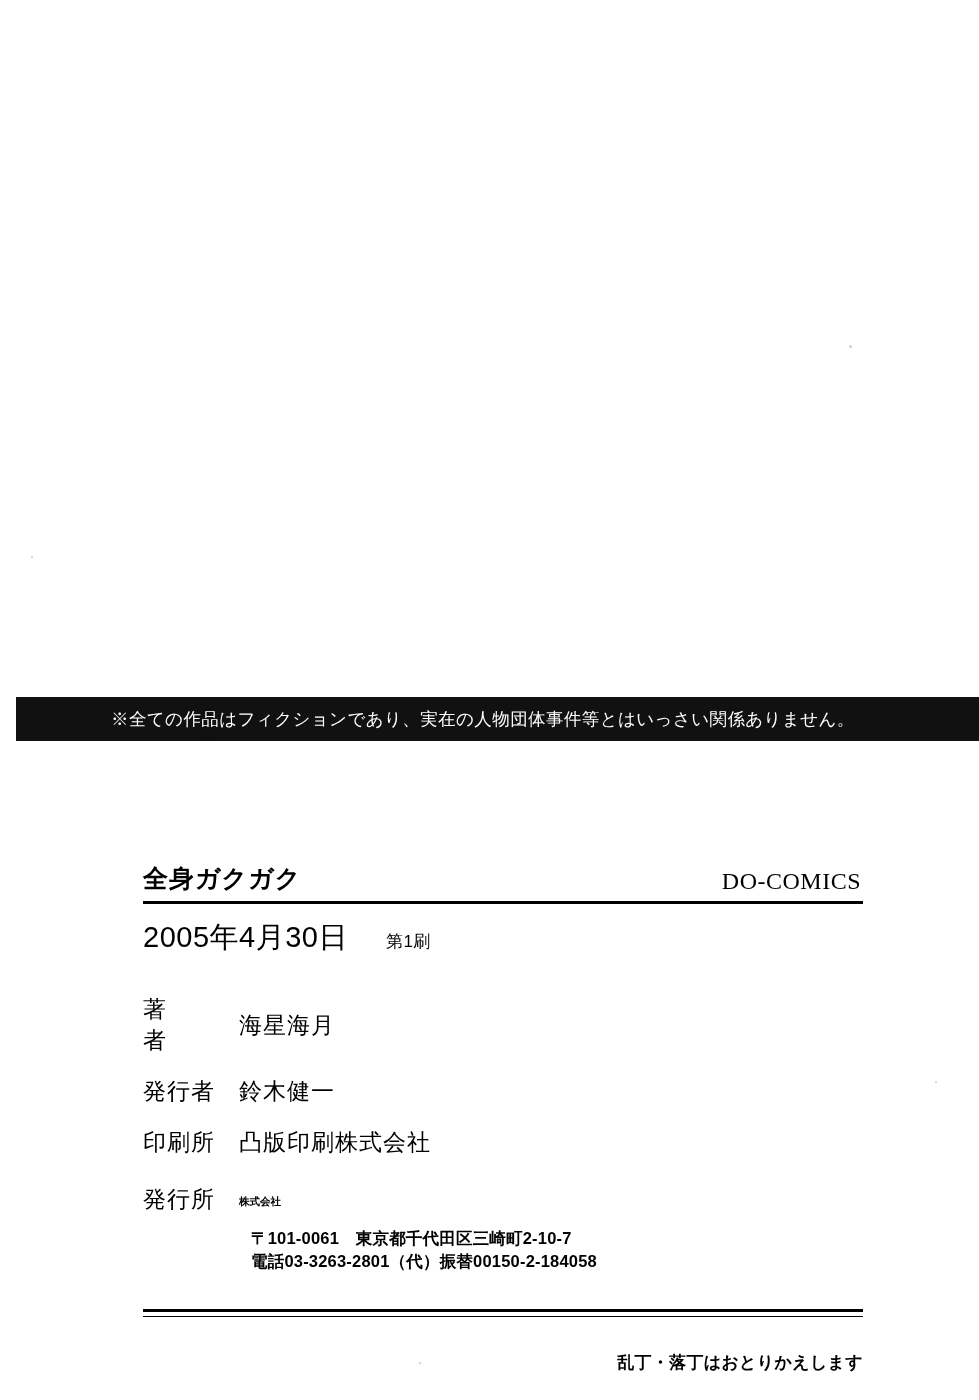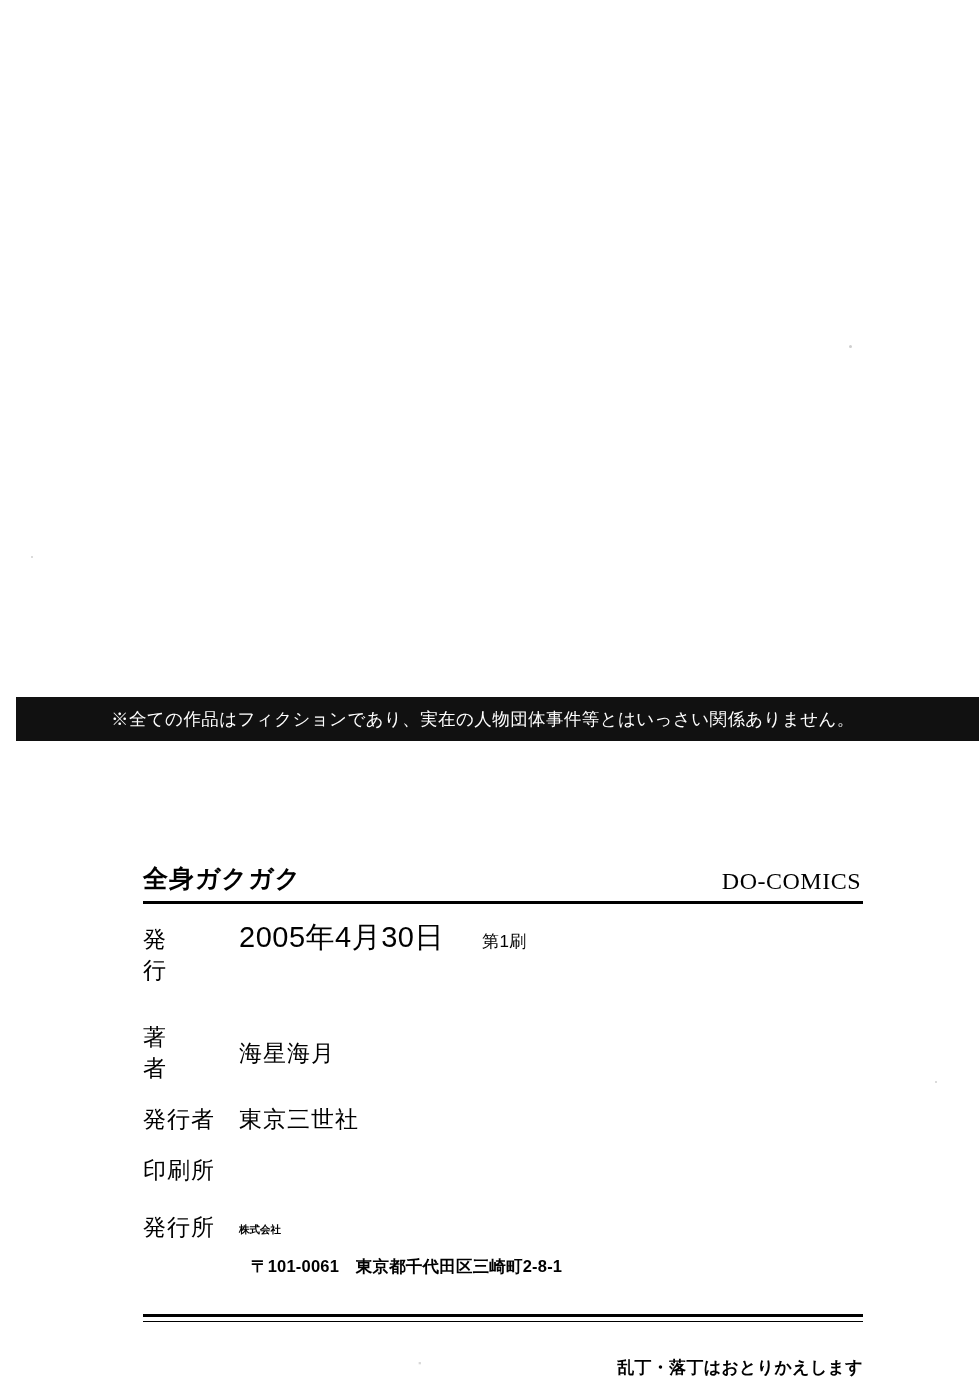--- a/index.html
+++ b/index.html
@@ -193,46 +193,47 @@
 
 <div class="colophon">
 
   <div class="title-row">
     <div class="book-title">全身ガクガク</div>
     <div class="imprint">DO-COMICS</div>
   </div>
   <div class="rule-thick"></div>
 
   <div class="pub-date-row">
-    <span class="label-2">発　行</span>
     <span class="date-val">2005年4月30日</span>
     <span class="edition">第1刷</span>
   </div>
 
   <div class="meta-rows">
     <div class="meta-row">
       <span class="label-2">著　者</span>
       <span class="val">海星海月</span>
     </div>
     <div class="meta-row">
       <span class="label-3">発行者</span>
-      <span class="val">東京三世社</span>
+      <span class="val">鈴木健一</span>
     </div>
     <div class="meta-row">
       <span class="label-3">印刷所</span>
+      <span class="val">凸版印刷株式会社</span>
     </div>
   </div>
 
   <div class="publisher-row">
     <span class="label-3">発行所</span>
     <span class="kk-mark">株式会社</span>
   </div>
 
   <div class="address-block">
-    <div>〒101-0061　東京都千代田区三崎町2-8-1</div>
+    <div>〒101-0061　東京都千代田区三崎町2-10-7</div>
+    <div>電話03-3263-2801（代）振替00150-2-184058</div>
   </div>
 
   <div class="bottom-rules">
     <div class="r1"></div>
     <div class="gap"></div>
     <div class="r2"></div>
   </div>
 
   <div class="exchange-note">乱丁・落丁はおとりかえします</div>
 </div>

